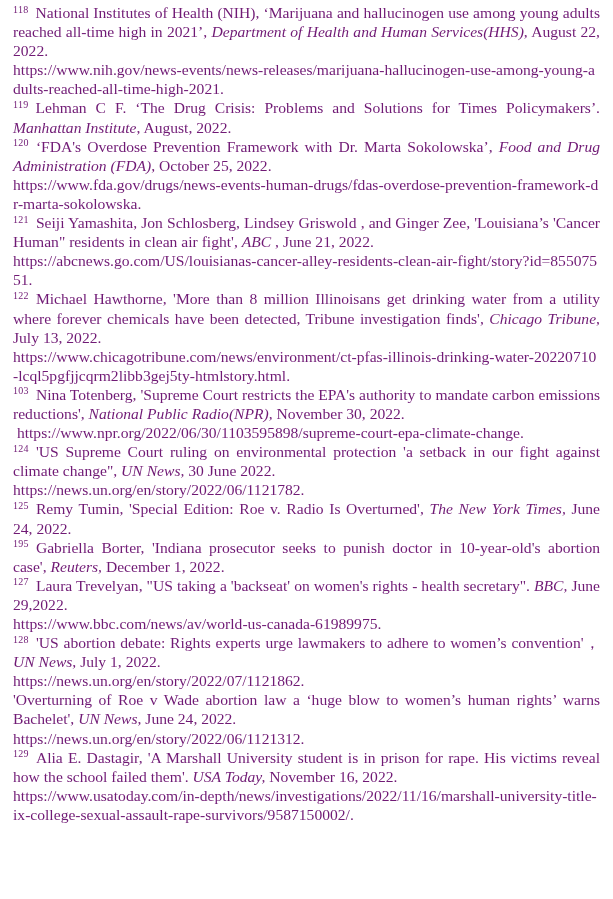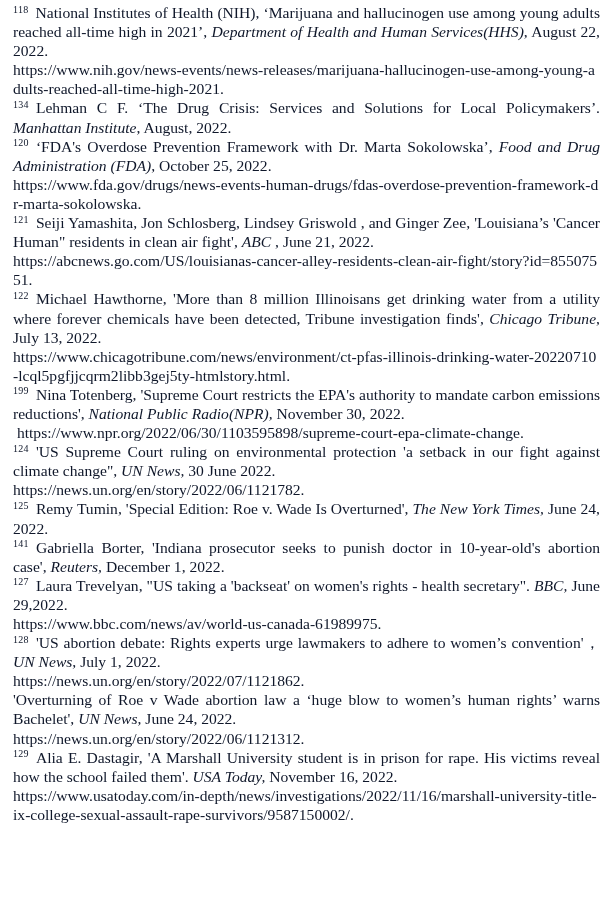--- a/index.html
+++ b/index.html
@@ -13,21 +13,21 @@
     background: #ffffff;
     box-sizing: border-box;
     padding: 3px 13px 6px 13px;
     overflow: hidden;
   }
   .footnote {
     margin: 0;
     font-family: "Liberation Serif", "DejaVu Serif", serif;
     font-size: 15.6px;
     line-height: 19.1px;
-    color: #0f172a;
+    color: #701a75;
     text-align: justify;
   }
   .fn-num {
     font-size: 10px;
     line-height: 0;
     vertical-align: baseline;
     position: relative;
     top: -5.5px;
     margin-right: 7px;
     letter-spacing: 0.3px;
@@ -38,25 +38,25 @@
   .url {
     word-break: break-all;
   }
 </style>
 </head>
 <body>
 
 <div class="page">
   <div id="footnote-list">
       <p class="footnote"><sup class="fn-num">118</sup><span>National Institutes of Health (NIH), ‘Marijuana and hallucinogen use among young adults reached all-time high in 2021’, </span><span class="italic">Department of Health and Human Services(HHS)</span><span>, August 22, 2022.</span><br><span class="url">https://www.nih.gov/news-events/news-releases/marijuana-hallucinogen-use-among-young-adults-reached-all-time-high-2021.</span></p>
-      <p class="footnote"><sup class="fn-num">134</sup><span>Lehman C F. ‘The Drug Crisis: Services and Solutions for Local Policymakers’. </span><span class="italic">Manhattan Institute</span><span>, August, 2022.</span></p>
+      <p class="footnote"><sup class="fn-num">119</sup><span>Lehman C F. ‘The Drug Crisis: Problems and Solutions for Times Policymakers’. </span><span class="italic">Manhattan Institute</span><span>, August, 2022.</span></p>
       <p class="footnote"><sup class="fn-num">120</sup><span>‘FDA's Overdose Prevention Framework with Dr. Marta Sokolowska’, </span><span class="italic">Food and Drug Administration (FDA)</span><span>, October 25, 2022.</span><br><span class="url">https://www.fda.gov/drugs/news-events-human-drugs/fdas-overdose-prevention-framework-dr-marta-sokolowska.</span></p>
       <p class="footnote"><sup class="fn-num">121</sup><span>Seiji Yamashita, Jon Schlosberg, Lindsey Griswold , and Ginger Zee, 'Louisiana’s 'Cancer Human" residents in clean air fight', </span><span class="italic">ABC</span><span> , June 21, 2022.</span><br><span class="url">https://abcnews.go.com/US/louisianas-cancer-alley-residents-clean-air-fight/story?id=85507551.</span></p>
       <p class="footnote"><sup class="fn-num">122</sup><span>Michael Hawthorne, 'More than 8 million Illinoisans get drinking water from a utility where forever chemicals have been detected, Tribune investigation finds', </span><span class="italic">Chicago Tribune</span><span>, July 13, 2022.</span><br><span class="url">https://www.chicagotribune.com/news/environment/ct-pfas-illinois-drinking-water-20220710-lcql5pgfjjcqrm2libb3gej5ty-htmlstory.html.</span></p>
-      <p class="footnote"><sup class="fn-num">199</sup><span>Nina Totenberg, 'Supreme Court restricts the EPA's authority to mandate carbon emissions reductions', </span><span class="italic">National Public Radio(NPR),</span><span> November 30, 2022.</span><br><span class="url">&nbsp;https://www.npr.org/2022/06/30/1103595898/supreme-court-epa-climate-change.</span></p>
+      <p class="footnote"><sup class="fn-num">103</sup><span>Nina Totenberg, 'Supreme Court restricts the EPA's authority to mandate carbon emissions reductions', </span><span class="italic">National Public Radio(NPR),</span><span> November 30, 2022.</span><br><span class="url">&nbsp;https://www.npr.org/2022/06/30/1103595898/supreme-court-epa-climate-change.</span></p>
       <p class="footnote"><sup class="fn-num">124</sup><span>'US Supreme Court ruling on environmental protection 'a setback in our fight against climate change", </span><span class="italic">UN News,</span><span> 30 June 2022.</span><br><span class="url">https://news.un.org/en/story/2022/06/1121782.</span></p>
-      <p class="footnote"><sup class="fn-num">125</sup><span>Remy Tumin, 'Special Edition: Roe v. Wade Is Overturned', </span><span class="italic">The New York Times,</span><span> June 24, 2022.</span><br></p>
-      <p class="footnote"><sup class="fn-num">141</sup><span>Gabriella Borter, 'Indiana prosecutor seeks to punish doctor in 10-year-old's abortion case', </span><span class="italic">Reuters,</span><span> December 1, 2022.</span><br></p>
+      <p class="footnote"><sup class="fn-num">125</sup><span>Remy Tumin, 'Special Edition: Roe v. Radio Is Overturned', </span><span class="italic">The New York Times,</span><span> June 24, 2022.</span><br></p>
+      <p class="footnote"><sup class="fn-num">195</sup><span>Gabriella Borter, 'Indiana prosecutor seeks to punish doctor in 10-year-old's abortion case', </span><span class="italic">Reuters,</span><span> December 1, 2022.</span><br></p>
       <p class="footnote"><sup class="fn-num">127</sup><span>Laura Trevelyan, "US taking a 'backseat' on women's rights - health secretary". </span><span class="italic">BBC,</span><span> June 29,2022.</span><br><span class="url">https://www.bbc.com/news/av/world-us-canada-61989975.</span></p>
       <p class="footnote"><sup class="fn-num">128</sup><span>'US abortion debate: Rights experts urge lawmakers to adhere to women’s convention'，</span><span class="italic">UN News</span><span>, July 1, 2022.</span><br><span class="url">https://news.un.org/en/story/2022/07/1121862.</span><br><span>'Overturning of Roe v Wade abortion law a ‘huge blow to women’s human rights’ warns Bachelet', </span><span class="italic">UN News</span><span>, June 24, 2022.</span><br><span class="url">https://news.un.org/en/story/2022/06/1121312.</span></p>
       <p class="footnote"><sup class="fn-num">129</sup><span>Alia E. Dastagir, 'A Marshall University student is in prison for rape. His victims reveal how the school failed them'. </span><span class="italic">USA Today,</span><span> November 16, 2022.</span><br><span class="url">https://www.usatoday.com/in-depth/news/investigations/2022/11/16/marshall-university-title-ix-college-sexual-assault-rape-survivors/9587150002/.</span></p>
     </div>
 </div>
 
 </body></html>

